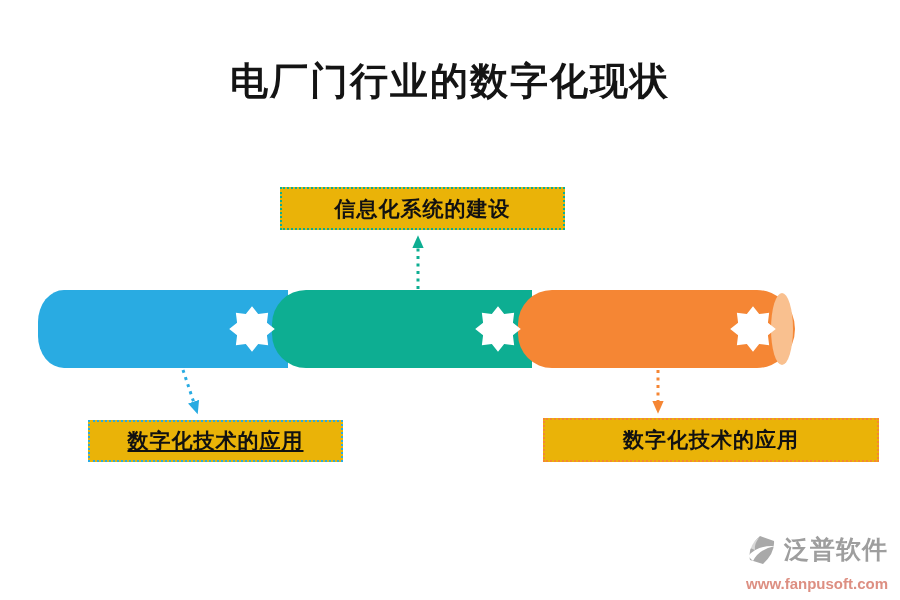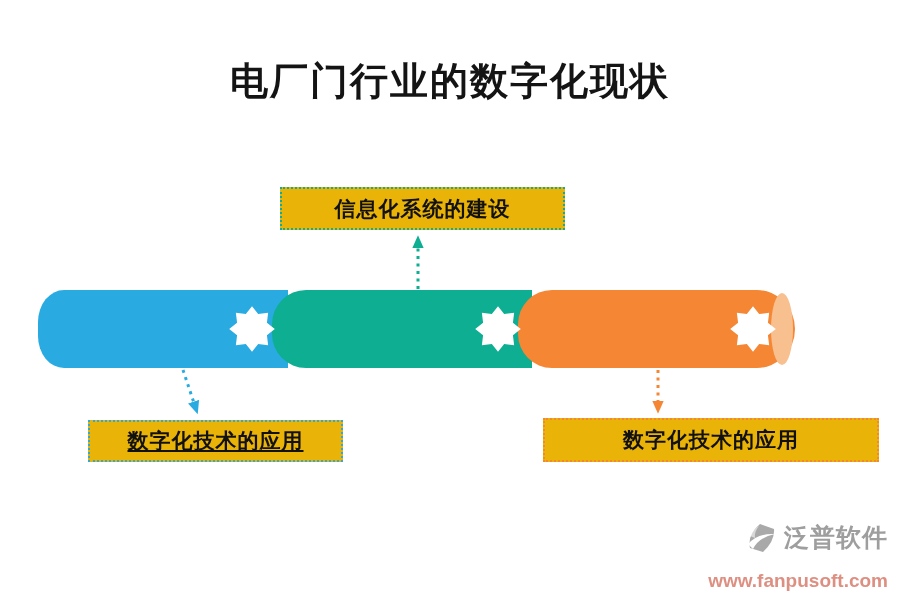--- a/index.html
+++ b/index.html
@@ -40,22 +40,22 @@
   .arrow-blue{stroke:var(--segment_blue,#29ABE2);}
   .arrow-orange{stroke:var(--segment_orange,#F58634);}
   .mk-teal{fill:var(--segment_teal,#0DAE92);}
   .mk-blue{fill:var(--segment_blue,#29ABE2);}
   .mk-orange{fill:var(--segment_orange,#F58634);}
   .star{fill:var(--star_white,#fff);}
   
   .brand{position:absolute;right:12px;bottom:8px;text-align:right;}
   .brand-row{display:flex;align-items:center;justify-content:flex-end;gap:8px;}
   .brand-name{font-size:25px;font-weight:700;color:var(--brand_gray,#9E9E9E);letter-spacing:1px;}
-  .brand-url{font-size:19px;font-weight:700;color:var(--brand_url,#DD8F82);
-    font-family:"Liberation Sans","DejaVu Sans",sans-serif;margin-top:16px;}
+  .brand-url{font-size:15px;font-weight:700;color:var(--brand_url,#DD8F82);
+    font-family:"Liberation Sans","DejaVu Sans",sans-serif;margin-top:9px;}
 </style>
 </head>
 <body>
 
 <div class="stage">
 
   <div class="title">电厂门行业的数字化现状</div>
 
   <div class="seg seg-blue"></div>
   <div class="seg seg-teal"></div>

